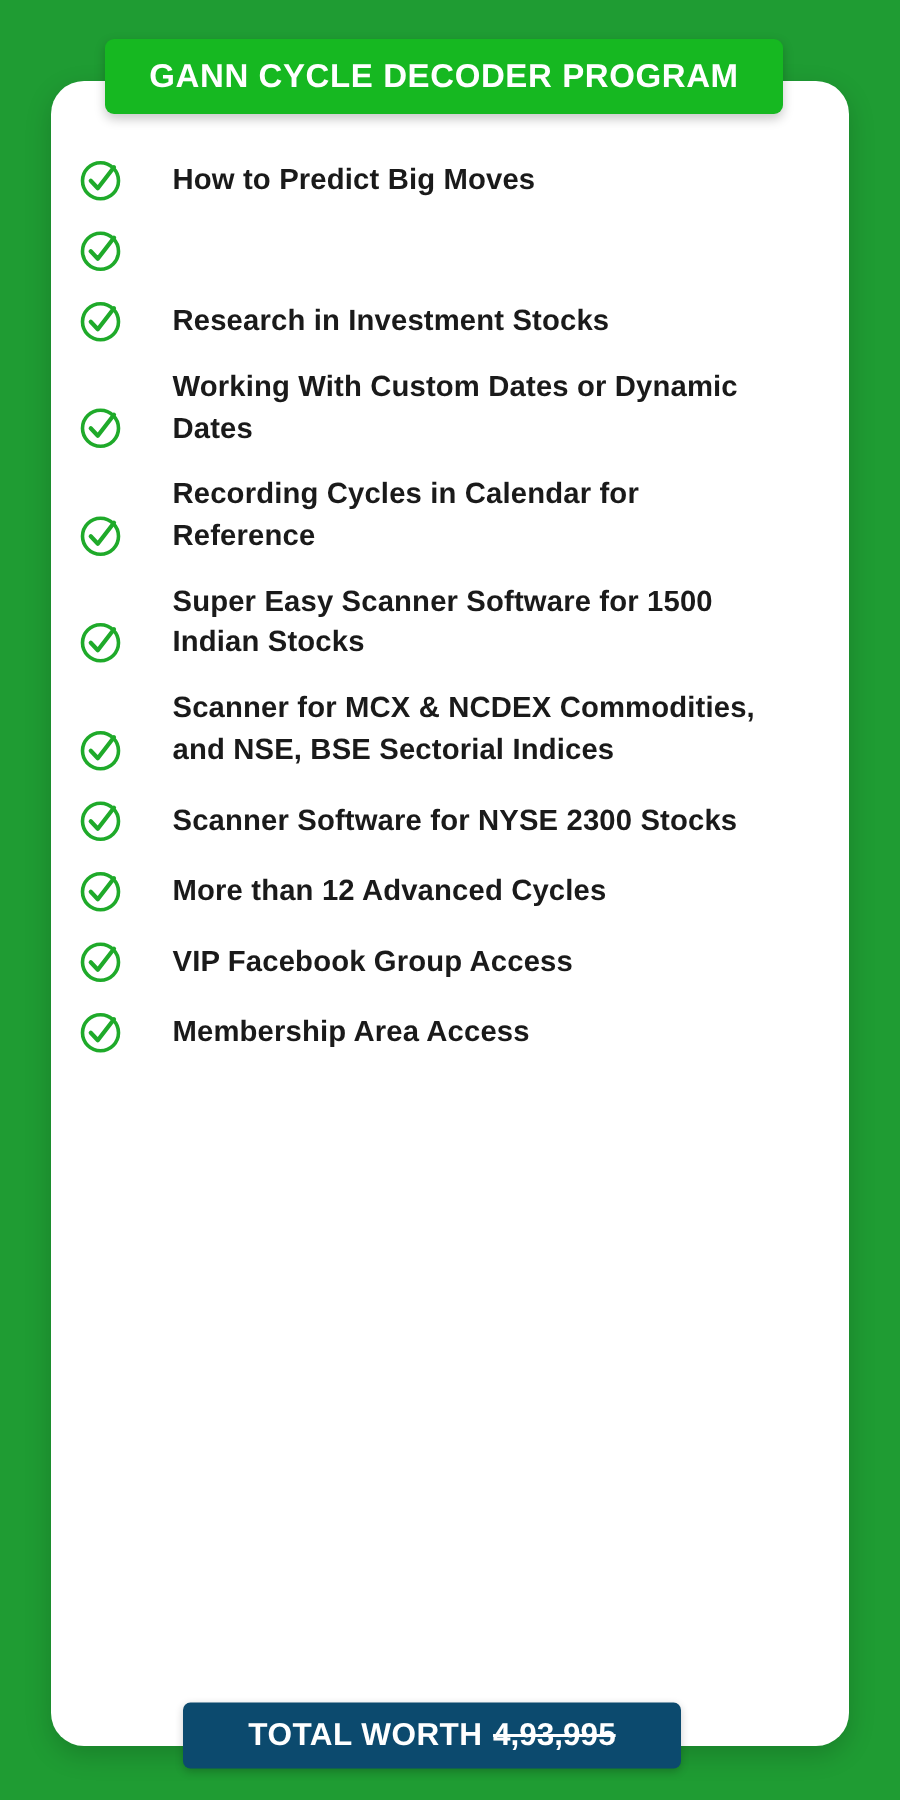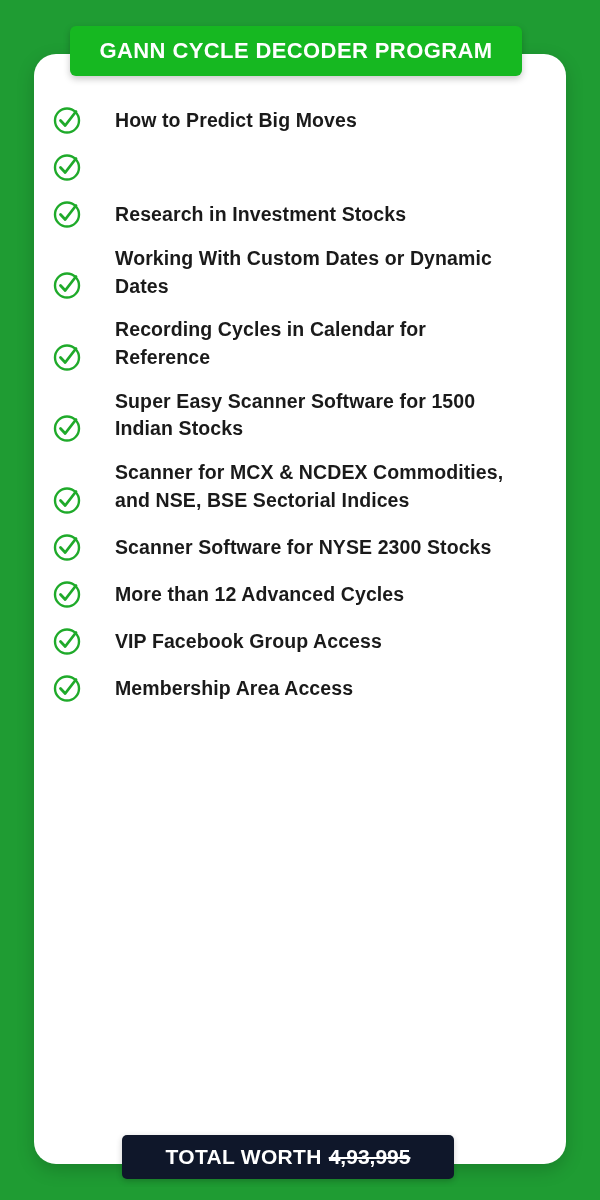--- a/index.html
+++ b/index.html
@@ -78,21 +78,21 @@
     color: #1a1a1a;
     line-height: 1.42;
     letter-spacing: 0.1px;
   }
   .total-banner {
     position: absolute;
     left: 122px;
     top: 1135px;
     width: 332px;
     height: 44px;
-    background: #0f172a;
+    background: #0c4a6e;
     border-radius: 5px;
     display: flex;
     align-items: center;
     justify-content: center;
     z-index: 6;
     box-shadow: 0 2px 6px rgba(0,0,0,0.2);
   }
   .total-text {
     color: #ffffff;
     font-size: 21px;

